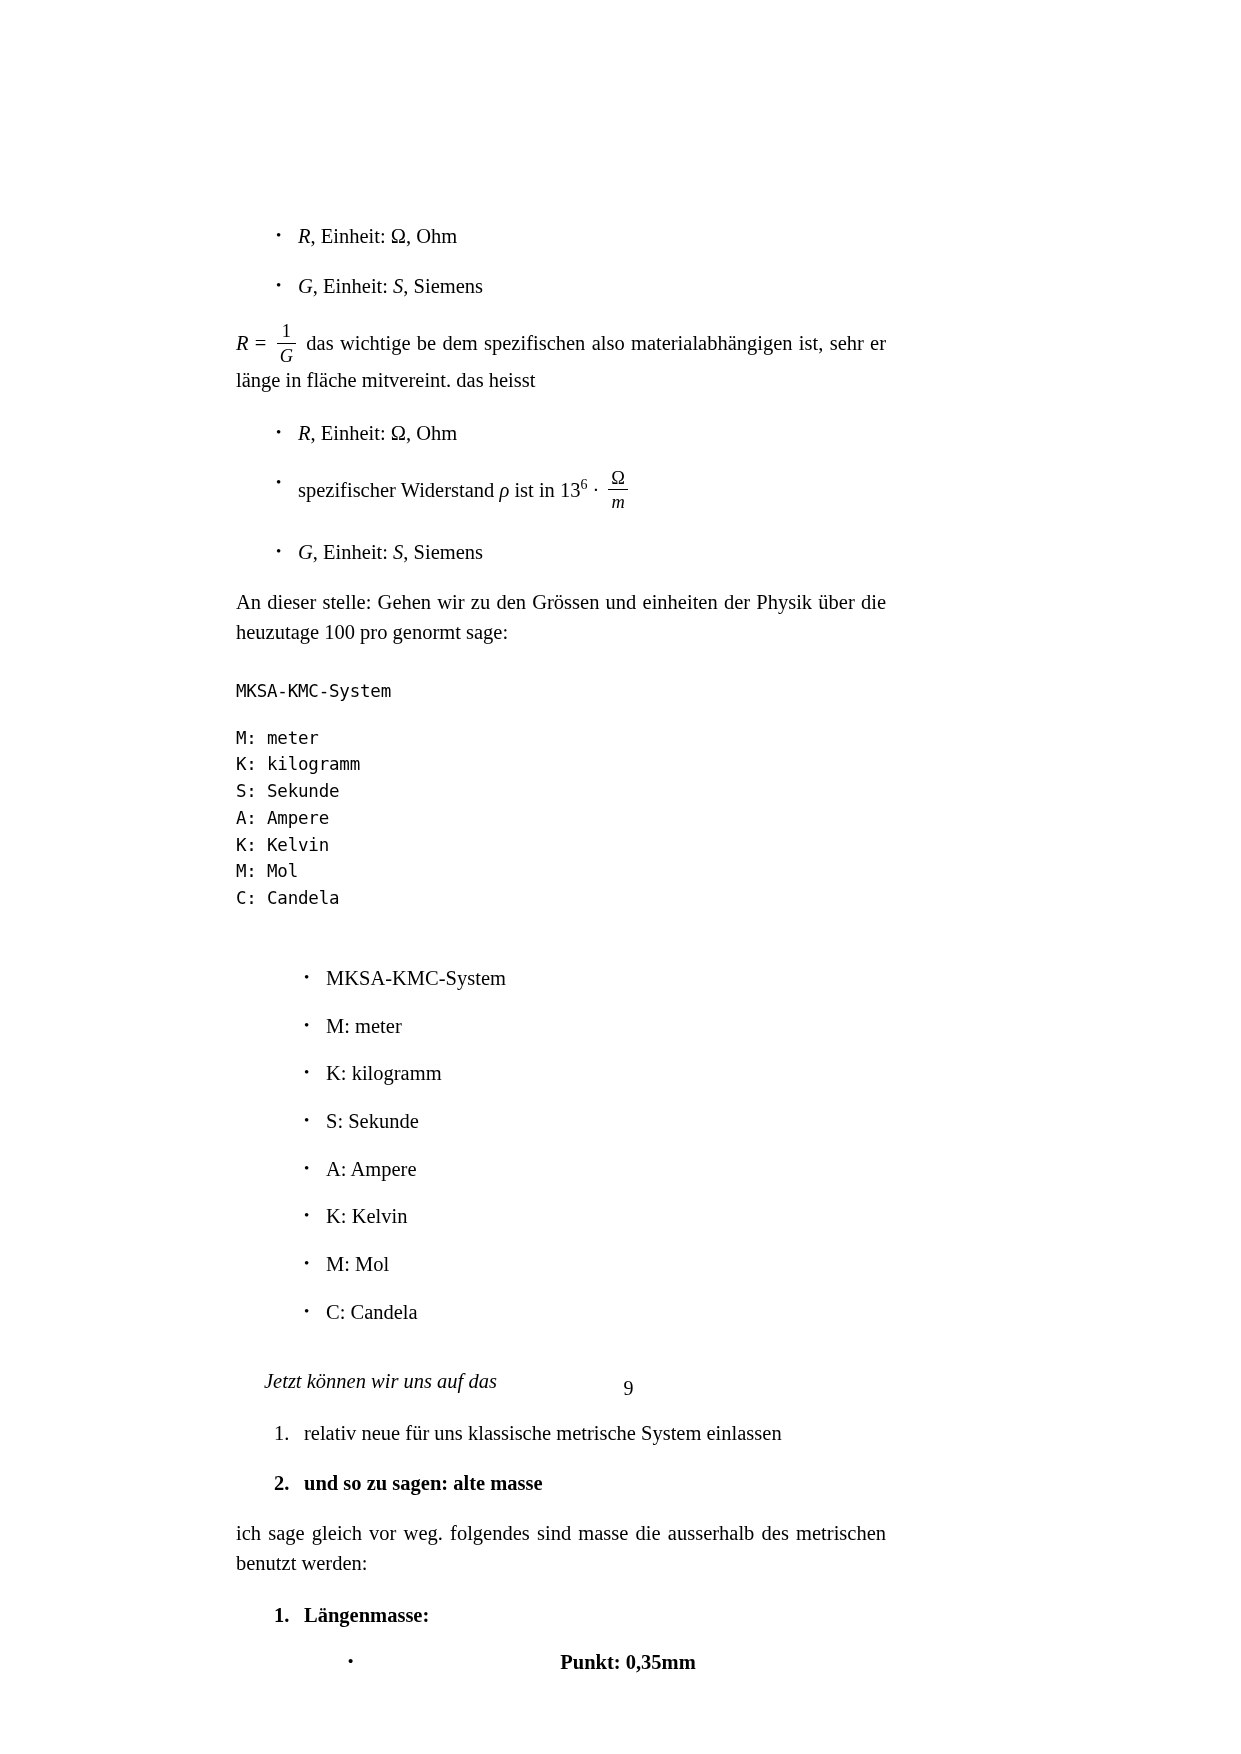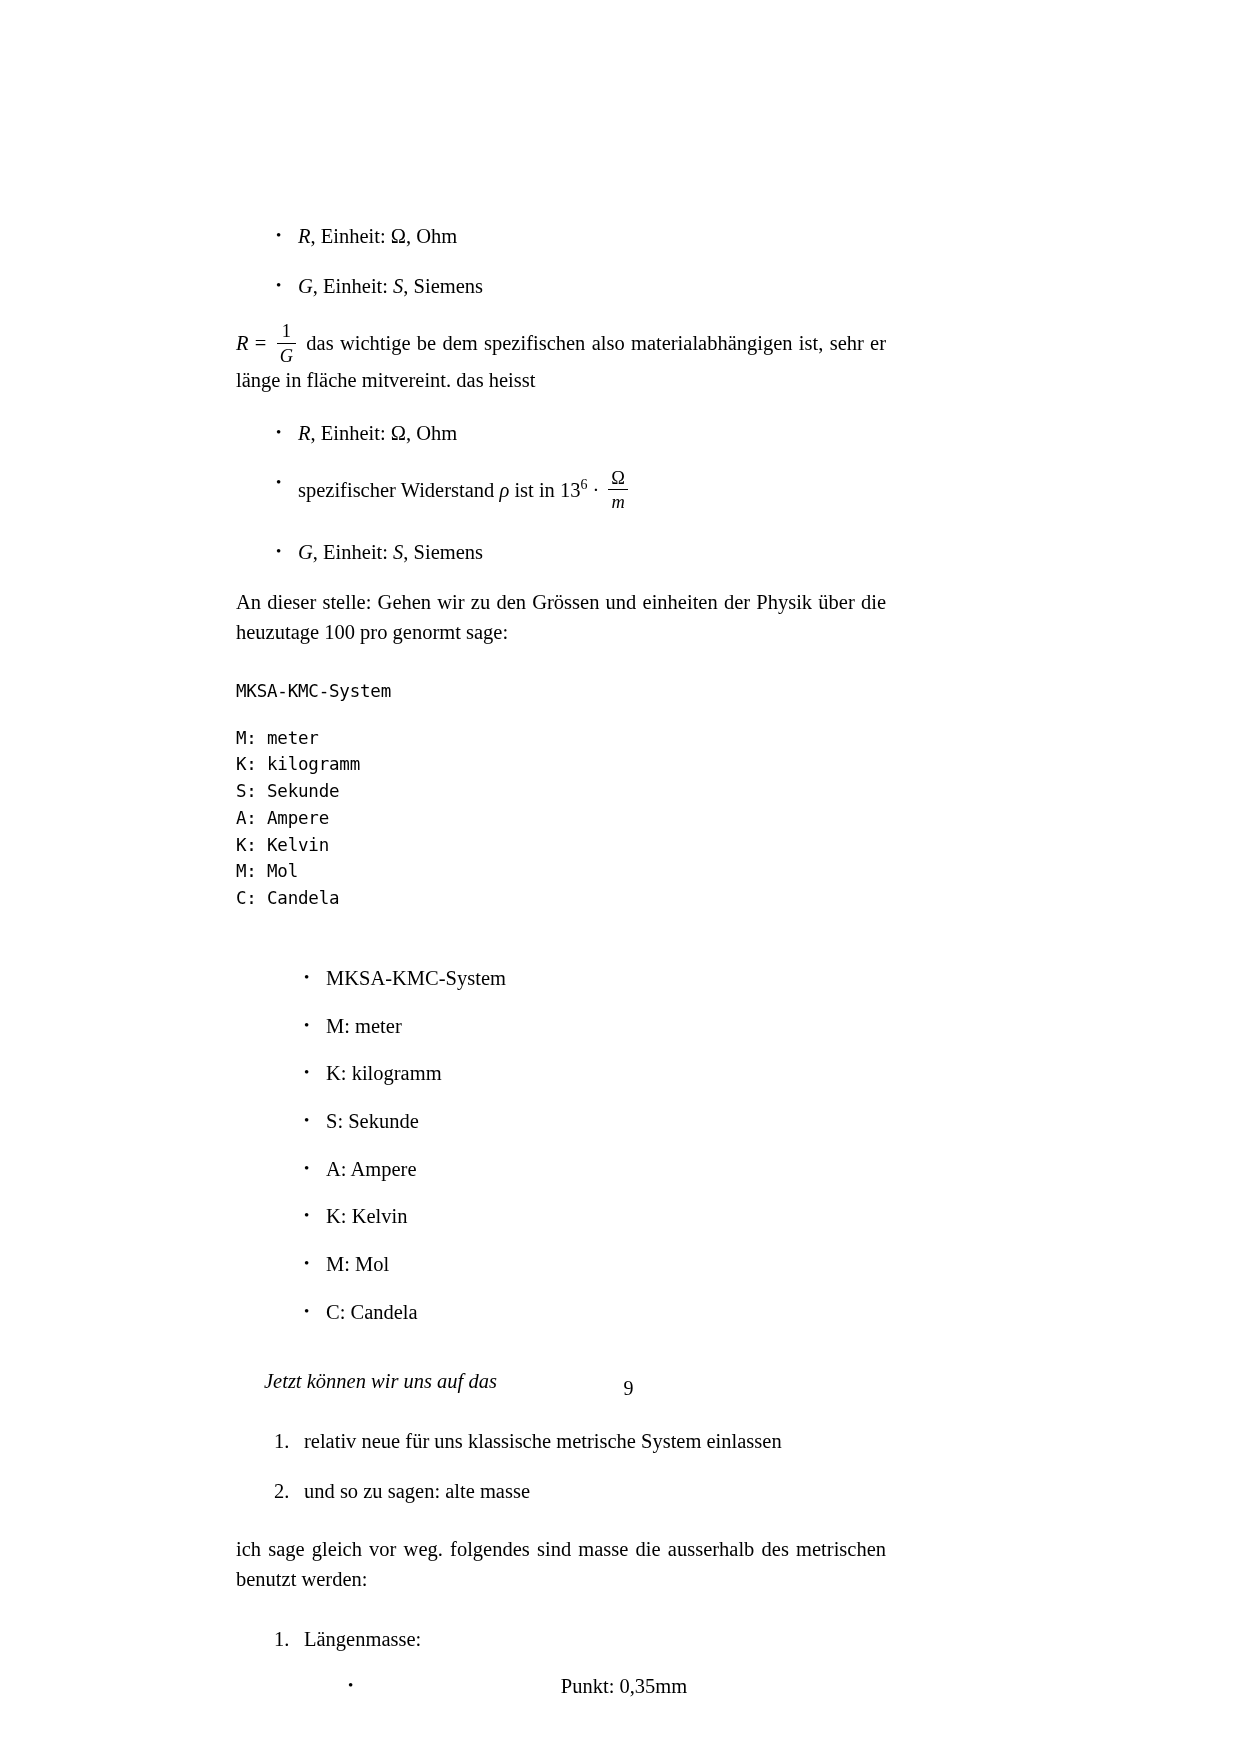--- a/index.html
+++ b/index.html
@@ -62,34 +62,34 @@
     top: 0;
     font-size: 15px;
     line-height: 1.85;
   }
   ul.itemize.indent1 { margin-left: 24px; }
   ul.itemize.indent2 { margin-left: 52px; }
   ul.itemize.tight > li { margin-bottom: 19px; }
 
   
   ol.enumerate {
-    margin: 8px;
+    margin: 0;
     padding: 0;
     list-style: none;
     counter-reset: enum;
   }
   ol.enumerate > li {
     position: relative;
     padding-left: 44px;
     margin: 0 0 21px 0;
     font-size: 20.5px;
     line-height: 1.4;
     counter-increment: enum;
   }
-  ol.enumerate > li:last-child { margin-bottom: 0; }
+  ol.enumerate > li:last-child { margin-bottom: 0; font-weight: bold; }
   ol.enumerate > li::before {
     content: counter(enum) ".";
     position: absolute;
     left: 14px;
     top: 0;
   }
   ol.enumerate.indent1 { margin-left: 24px; }
 
   
   .verbatim {

